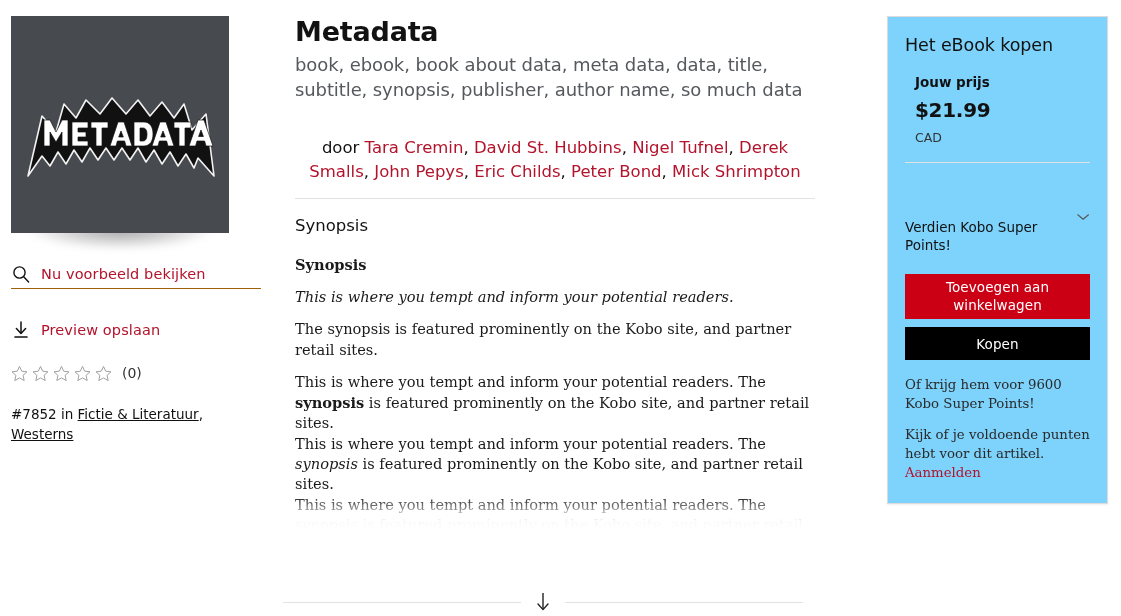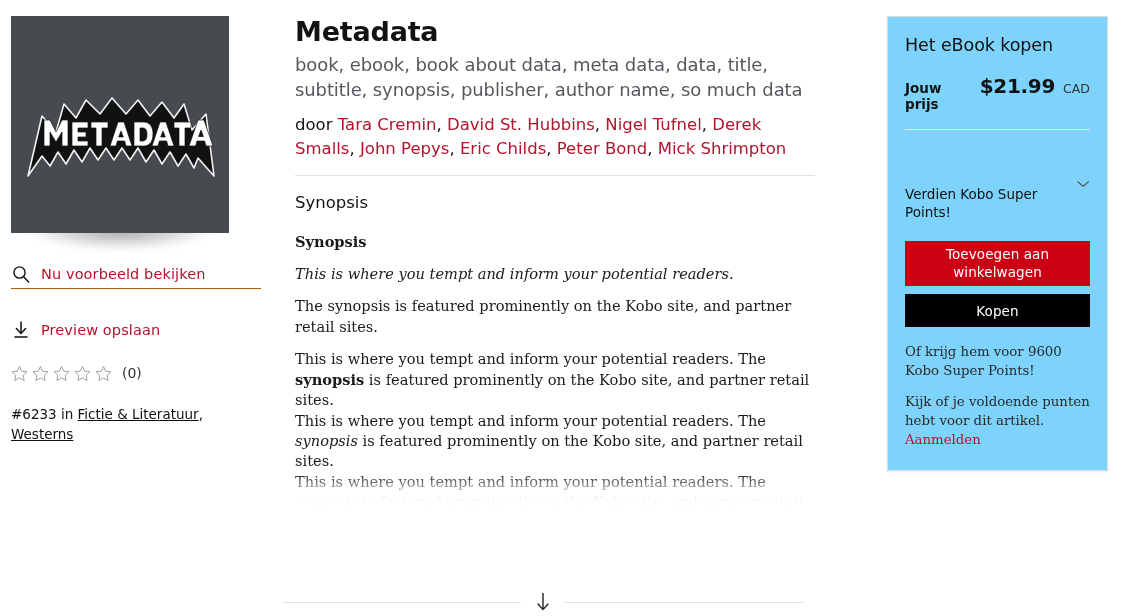--- a/index.html
+++ b/index.html
@@ -61,21 +61,21 @@
   }
   .book-title {
     font-size: 27px; font-weight: bold; color: #121212;
     margin: 0 0 6px 0; letter-spacing: -.2px; line-height: 1.15;
   }
   .book-subtitle {
     font-size: 18px; color: #55585c; line-height: 1.38; margin: 0;
     letter-spacing: -.1px;
   }
   .byline {
-    font-size: 16.5px; color: #111; margin-top: 10px; line-height: 1.45;
+    font-size: 16.5px; color: #111; margin-top: 33px; line-height: 1.45; text-align: center;
   }
   .byline .author {
     color: #b3132b; cursor: pointer;
   }
   .rule {
     border: 0; border-top: 1px solid #e2e2e2; margin: 14px 0 0 0;
   }
   .synopsis-head {
     font-size: 16.5px; color: #111; margin-top: 17px;
   }
@@ -107,21 +107,21 @@
     width: 221px;
     background: #7dd3fc;
     border: 1px solid #dcdcdc;
     box-shadow: 0 1px 2px rgba(0,0,0,0.07);
     padding: 18px 17px 20px 17px;
   }
   .buy-title {
     font-size: 17.5px; color: #111; margin: 0 0 19px 0; letter-spacing: -.1px;
   }
   .price-row {
-    display: flex; align-items: baseline; gap: 8px; margin-bottom: 17px;
+    display: flex; align-items: baseline; gap: 8px; margin-bottom: 17px; flex-direction: column;
   }
   .price-label { font-size: 13.5px; font-weight: bold; color: #111; }
   .price-value {
     font-size: 20px; font-weight: bold; color: #111; margin-left: 10px;
     letter-spacing: -.3px;
   }
   .price-cur { font-size: 12.5px; color: #333; }
   .panel-rule { border: 0; border-top: 1px solid #e2e2e2; margin: 0 0 16px 0; }
   .points-row {
     display: flex; align-items: center; justify-content: space-between;
@@ -208,21 +208,21 @@
       <svg class="star" viewBox="0 0 20 20">
           <polygon points="10,1.6 12.6,7.3 18.8,8 14.2,12.2 15.5,18.3 10,15.2 4.5,18.3 5.8,12.2 1.2,8 7.4,7.3" fill="none" stroke="#9a9a9a" stroke-width="1.1" stroke-linejoin="round"></polygon>
         </svg>
       <svg class="star" viewBox="0 0 20 20">
           <polygon points="10,1.6 12.6,7.3 18.8,8 14.2,12.2 15.5,18.3 10,15.2 4.5,18.3 5.8,12.2 1.2,8 7.4,7.3" fill="none" stroke="#9a9a9a" stroke-width="1.1" stroke-linejoin="round"></polygon>
         </svg>
       <span class="rating-count">(0)</span>
     </div>
 
     <div class="rank-line">
-      <span>#6233</span>
+      <span>#7852</span>
       <span>in</span>
       <span class="rank-cat">Fictie &amp; Literatuur</span><span>,</span>
       <span class="rank-cat">Westerns</span>
     </div>
   </div>
 
   <div class="center-col">
     <h1 class="book-title">Metadata</h1>
     <p class="book-subtitle">book, ebook, book about data, meta data, data, title, subtitle, synopsis, publisher, author name, so much data</p>
 

